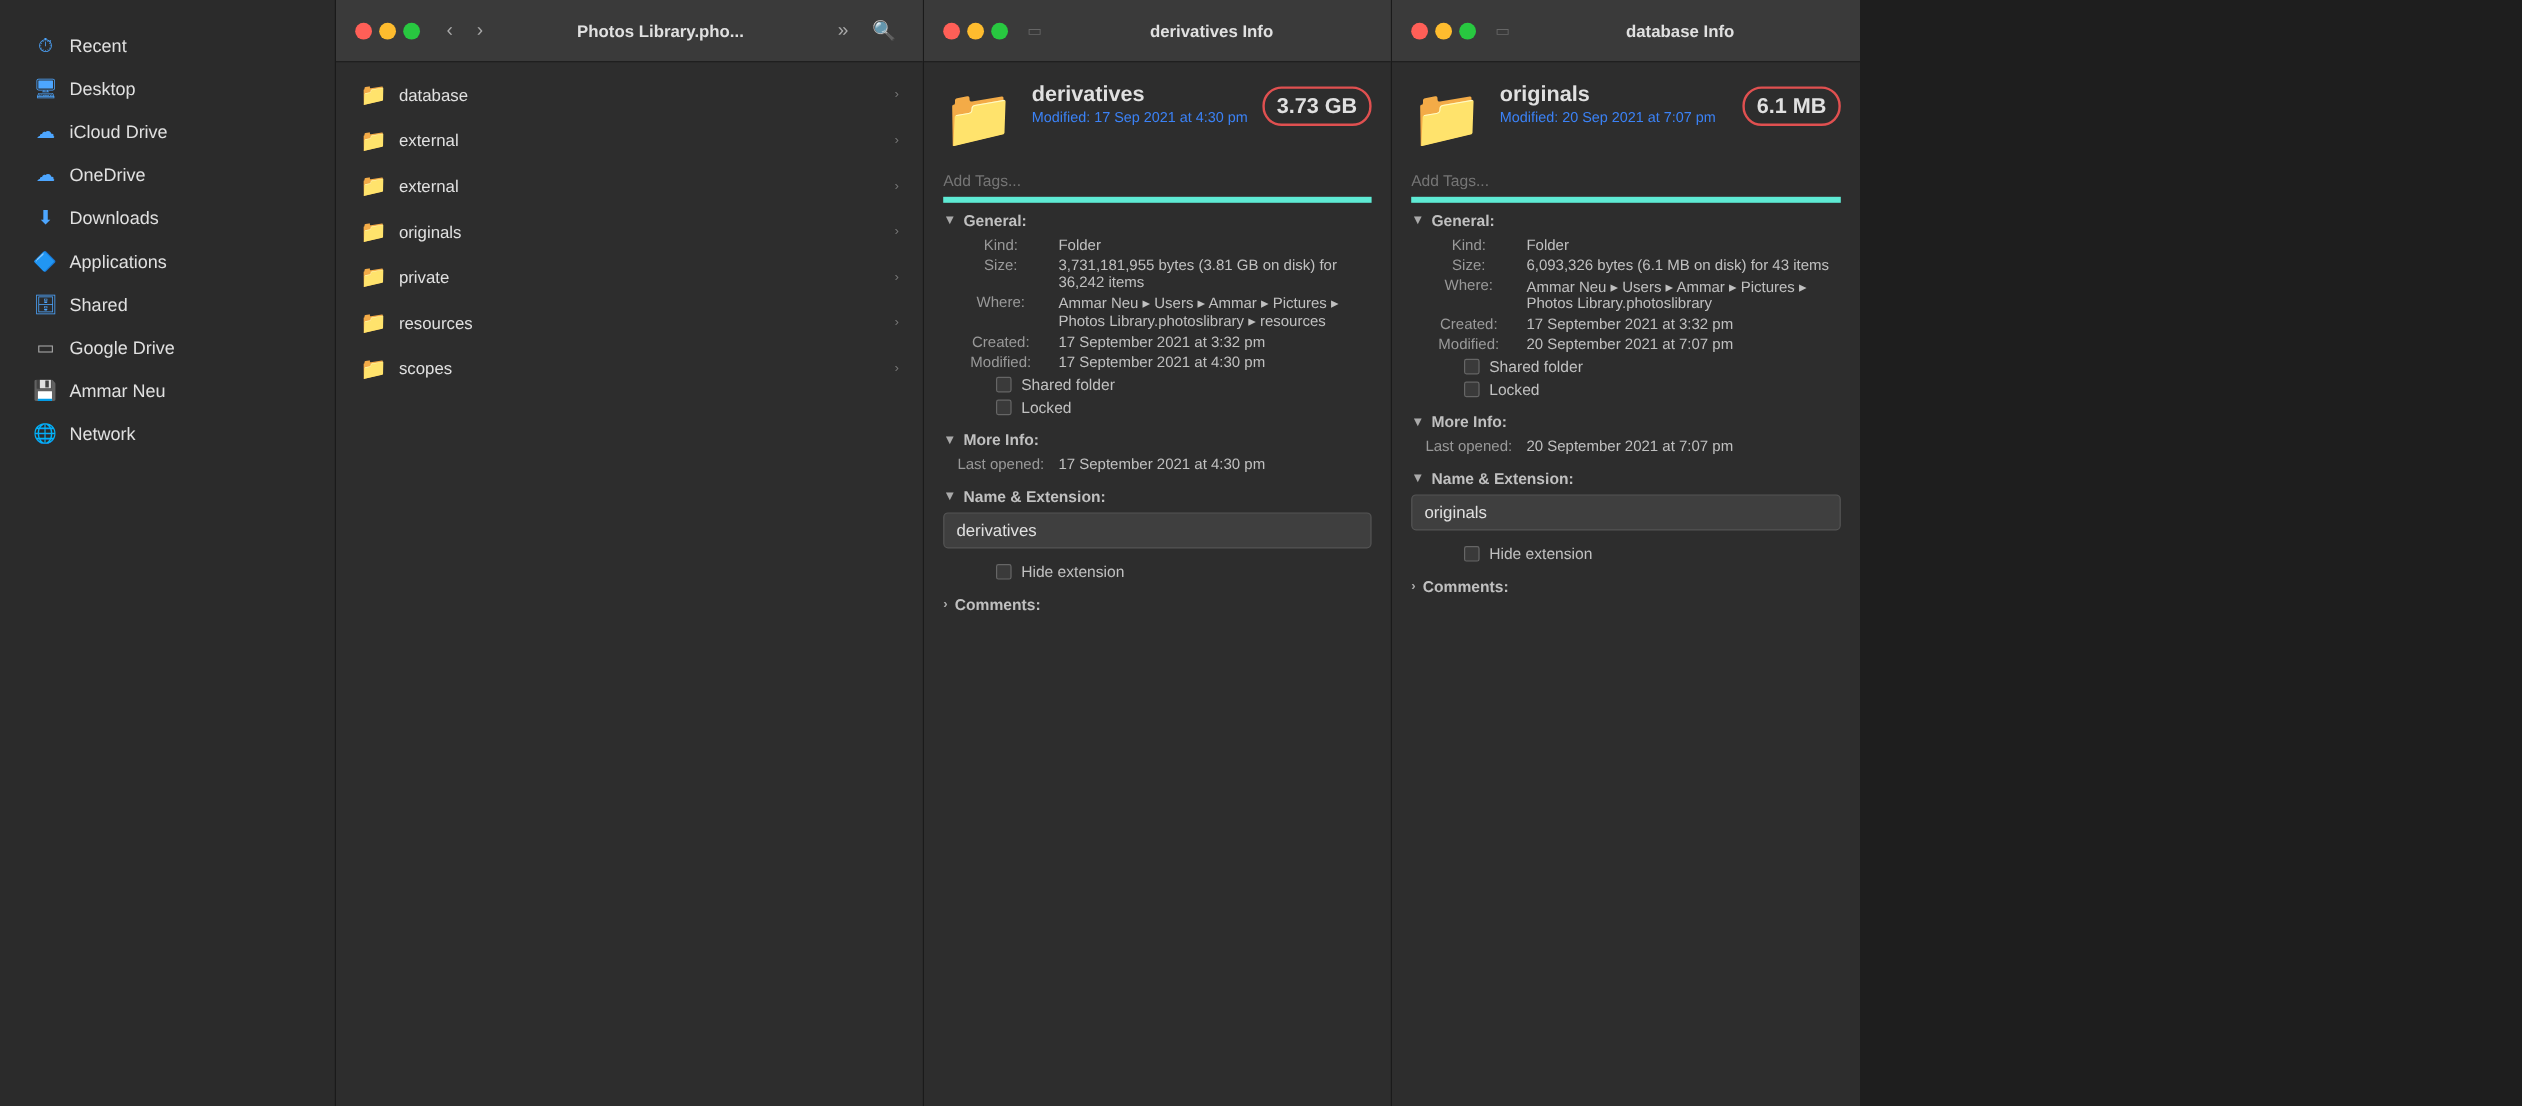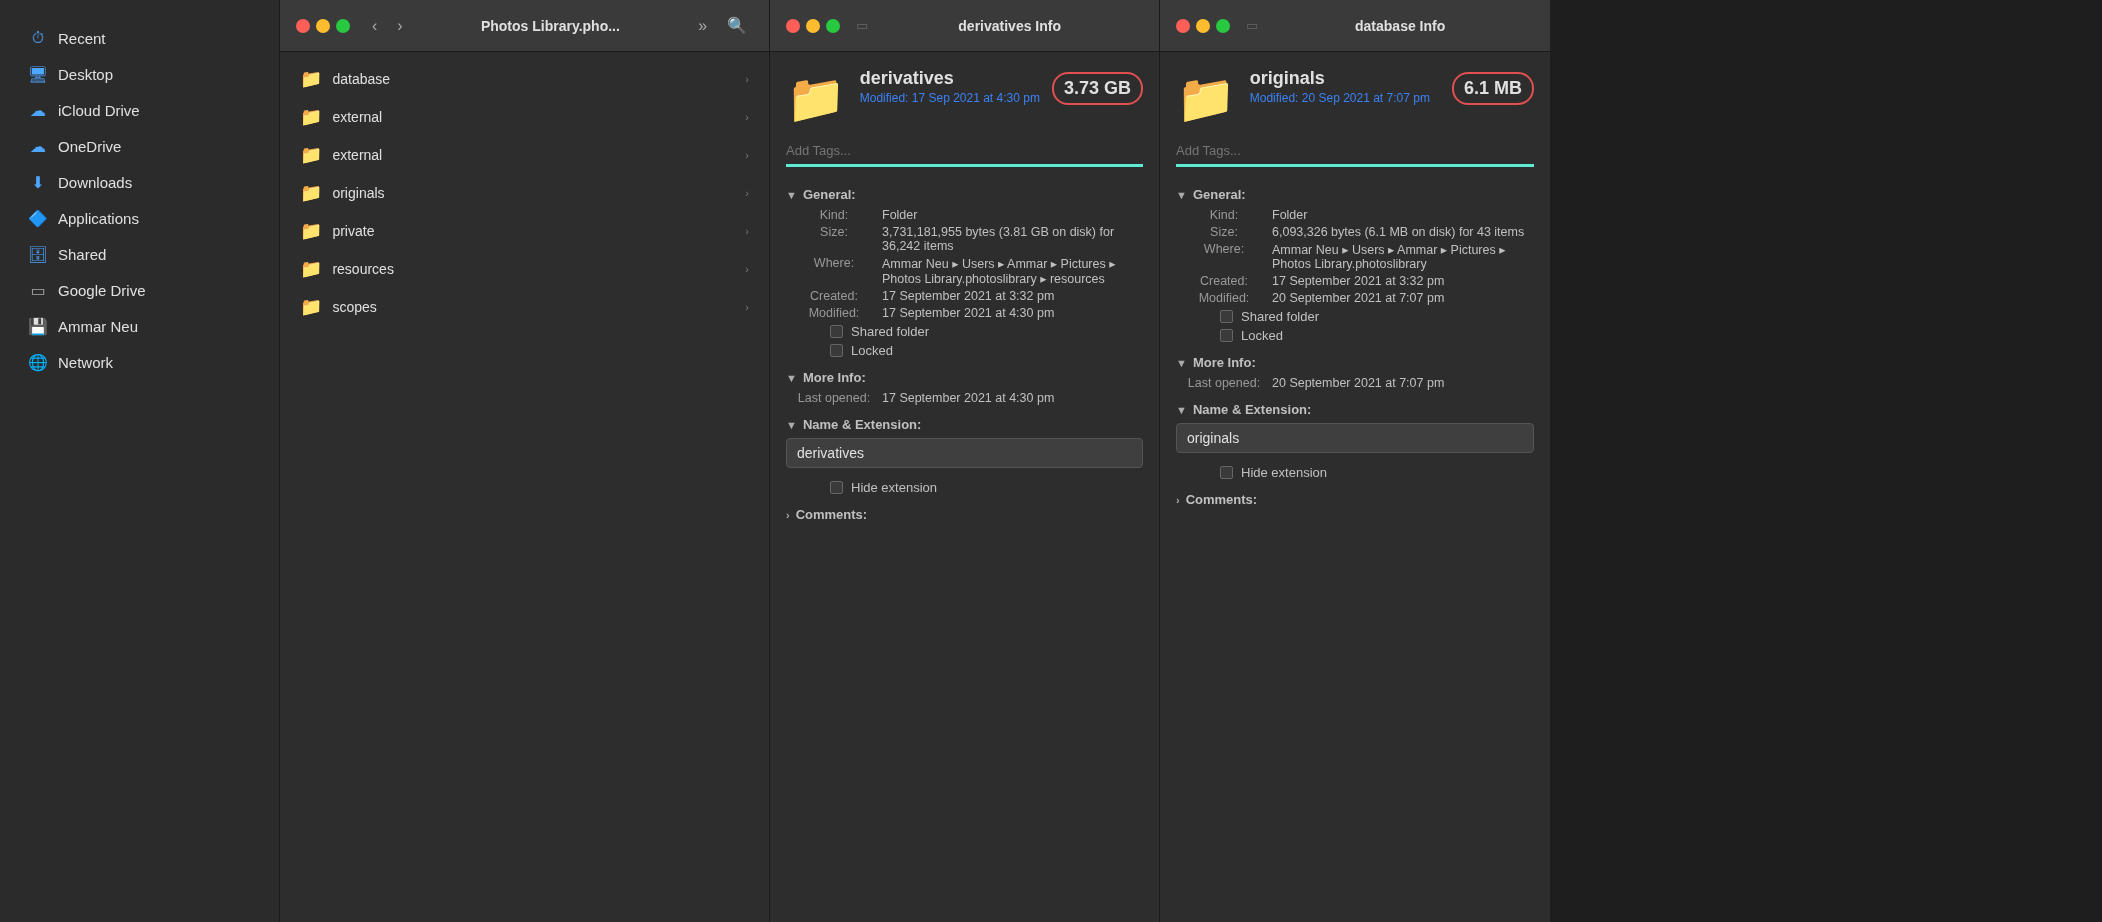--- a/index.html
+++ b/index.html
@@ -231,22 +231,22 @@
       white-space: nowrap;
     }
 
     .tags-field {
       border: none;
       background: transparent;
       color: #888;
       font-size: 13px;
       width: 100%;
       padding: 6px 0;
-      border-bottom: 3px solid #5eead4;
-      margin-bottom: 20px;
+      border-bottom: 5px solid #5eead4;
+      margin-bottom: 7px;
       outline: none;
     }
 
     .info-section {
       margin-bottom: 12px;
     }
 
     .info-section-header {
       display: flex;
       align-items: center;

